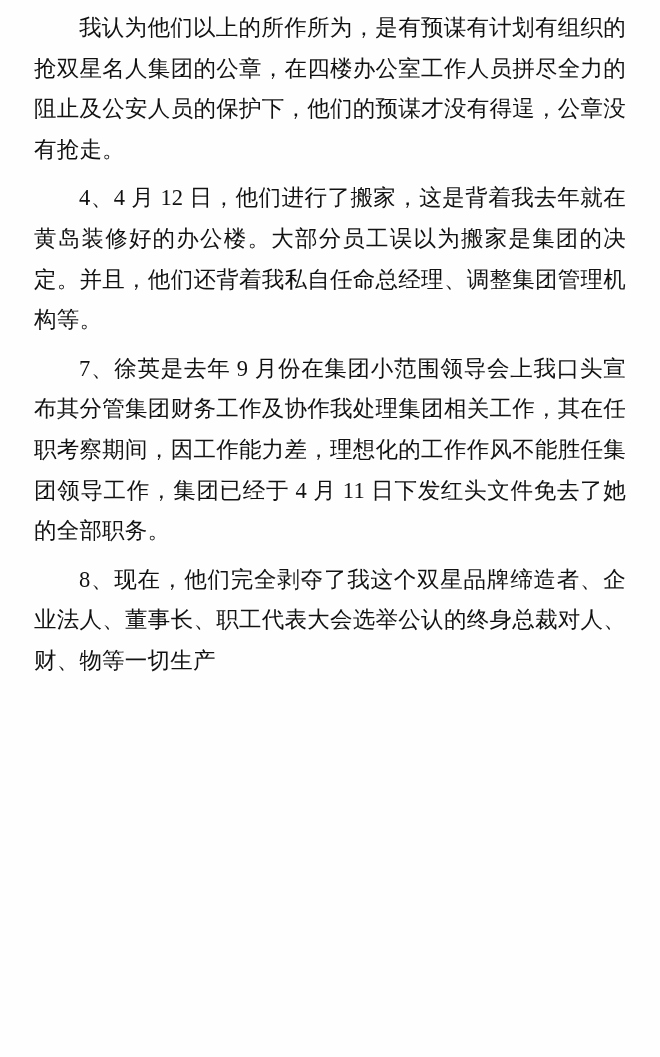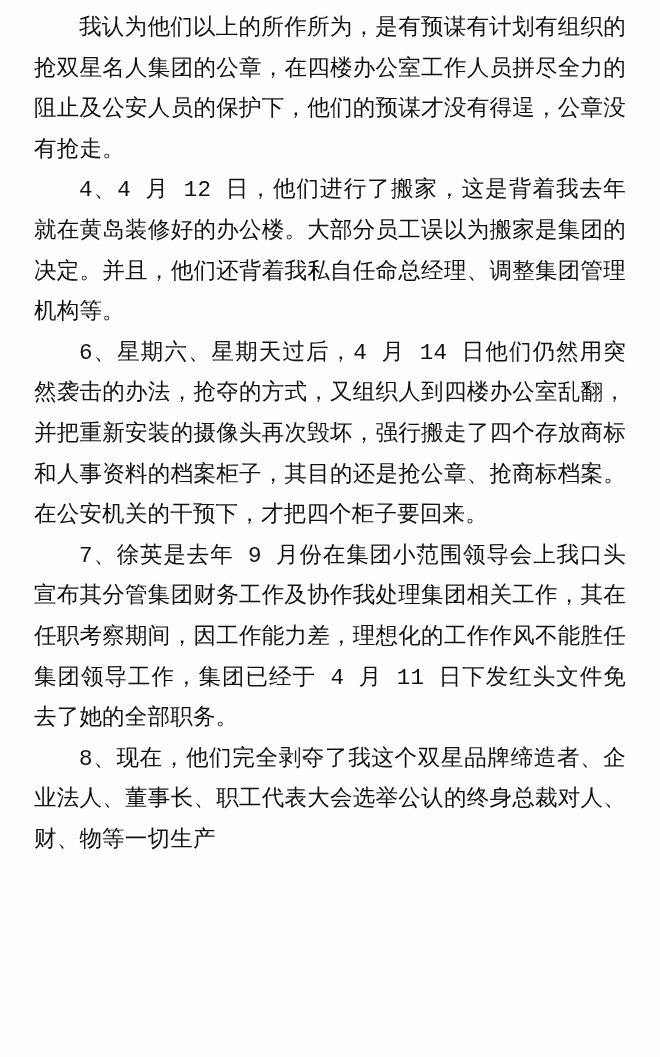--- a/index.html
+++ b/index.html
@@ -28,30 +28,28 @@
     margin: 0 0 0 0;
     padding: 0;
     font-size: 22.5px;
     line-height: 40.6px;
     text-align: justify;
     text-justify: inter-ideograph;
     text-indent: 2em;
     letter-spacing: 0.2px;
     color: #121212;
     word-break: break-all;
-    font-family: Liberation Mono, monospace;
   }
   p.para + p.para {
-    margin-top: 0px;
+    margin-top: 8px;
   }
 </style>
 </head>
 <body>
 
 <div class="page">
   <div class="doc-body">
     <p class="para">我认为他们以上的所作所为，是有预谋有计划有组织的抢双星名人集团的公章，在四楼办公室工作人员拼尽全力的阻止及公安人员的保护下，他们的预谋才没有得逞，公章没有抢走。</p>
     <p class="para">4、4 月 12 日，他们进行了搬家，这是背着我去年就在黄岛装修好的办公楼。大部分员工误以为搬家是集团的决定。并且，他们还背着我私自任命总经理、调整集团管理机构等。</p>
-    <p class="para">6、星期六、星期天过后，4 月 14 日他们仍然用突然袭击的办法，抢夺的方式，又组织人到四楼办公室乱翻，并把重新安装的摄像头再次毁坏，强行搬走了四个存放商标和人事资料的档案柜子，其目的还是抢公章、抢商标档案。在公安机关的干预下，才把四个柜子要回来。</p>
     <p class="para">7、徐英是去年 9 月份在集团小范围领导会上我口头宣布其分管集团财务工作及协作我处理集团相关工作，其在任职考察期间，因工作能力差，理想化的工作作风不能胜任集团领导工作，集团已经于 4 月 11 日下发红头文件免去了她的全部职务。</p>
     <p class="para">8、现在，他们完全剥夺了我这个双星品牌缔造者、企业法人、董事长、职工代表大会选举公认的终身总裁对人、财、物等一切生产</p>
   </div>
 </div>
 
 </body></html>

